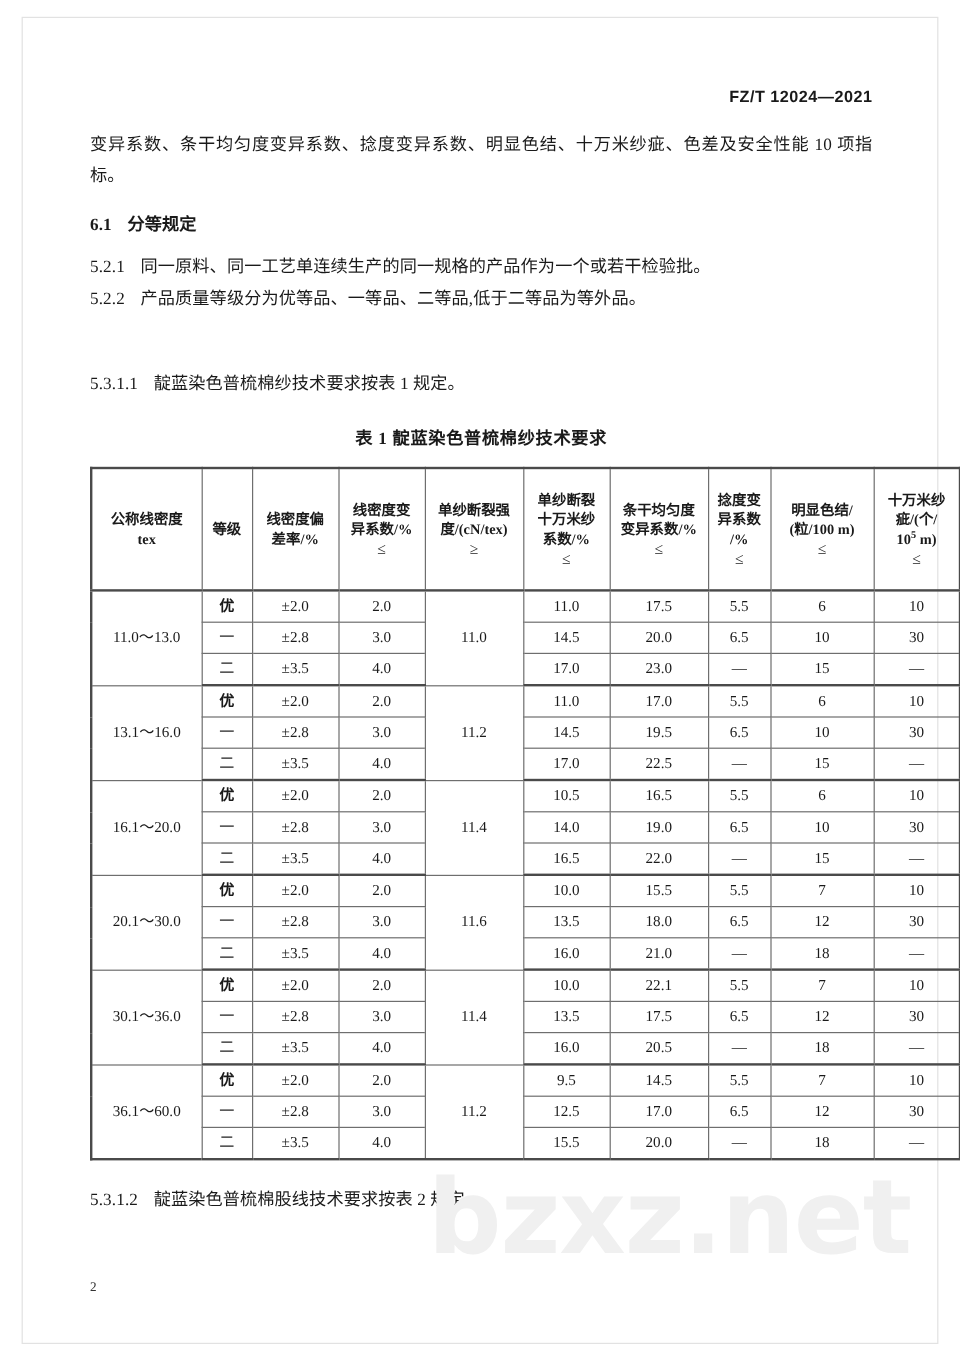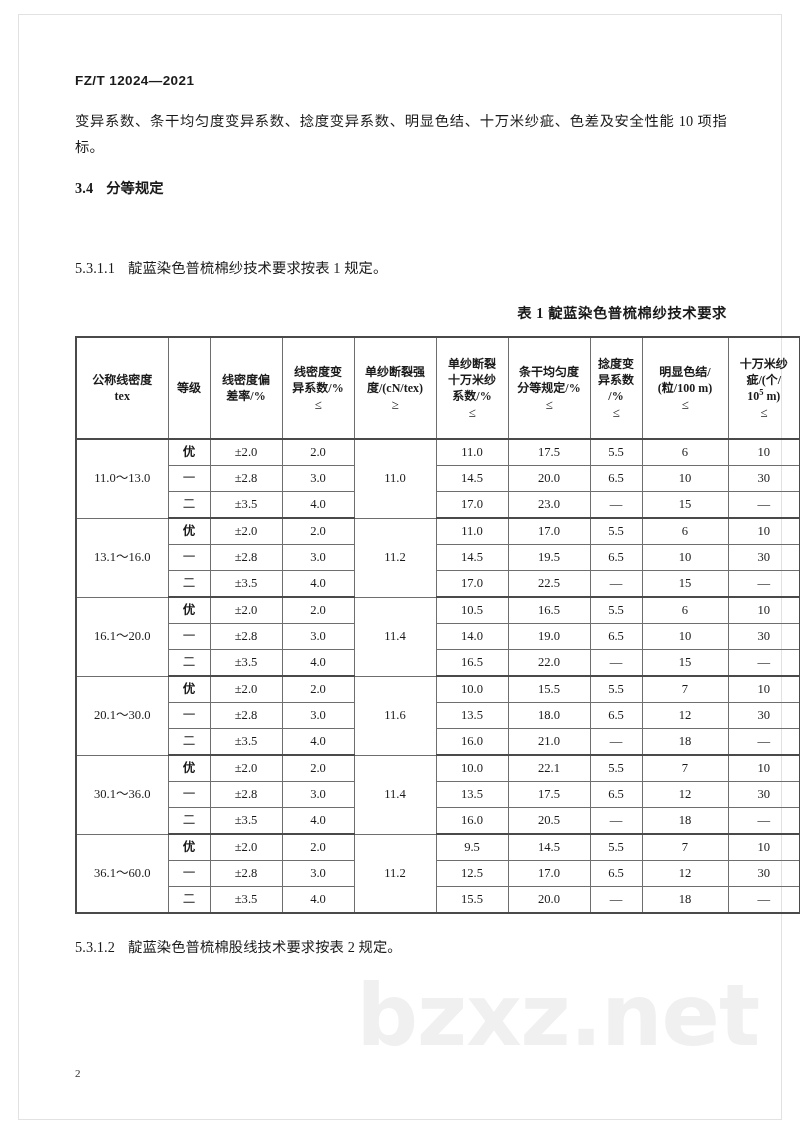--- a/index.html
+++ b/index.html
@@ -37,20 +37,21 @@
   }
 
   
   .running-head {
     font-family: "Liberation Sans", "DejaVu Sans", sans-serif;
     font-weight: bold;
     font-size: 13.5px;
     letter-spacing: .4px;
     margin-bottom: 20px;
     white-space: pre;
+    text-align: right;
   }
 
   
   .para {
     font-size: 14.3px;
     line-height: 26px;
     margin: 0;
     text-align: justify;
     letter-spacing: .1px;
   }
@@ -68,21 +69,21 @@
   .heading .hnum {
     font-weight: bold;
     margin-right: 13px;
   }
   .para .pnum {
     margin-right: 13px;
   }
 
   
   .table-caption {
-    text-align: right;
+    text-align: center;
     font-weight: bold;
     font-size: 14.3px;
     margin: 0 0 14px 0;
     letter-spacing: .6px;
   }
 
   
   table.spec {
     border-collapse: collapse;
     width: 652px;
@@ -187,25 +188,27 @@
 
   <div class="content">
 
     <div class="running-head">FZ/T 12024—2021</div>
 
     <p class="para">变异系数、条干均匀度变异系数、捻度变异系数、明显色结、十万米纱疵、色差及安全性能 10 项指标。</p>
 
 
     <div class="gap-m"></div>
 
-    <p class="heading"><span class="hnum">3.4</span><span>分等规定</span></p>
+    <p class="heading"><span class="hnum">6.1</span><span>分等规定</span></p>
 
     <div class="gap-s"></div>
 
-
+    <p class="para"><span class="pnum">5.2.1</span><span>同一原料、同一工艺单连续生产的同一规格的产品作为一个或若干检验批。</span></p>
+
+    <p class="para"><span class="pnum">5.2.2</span><span>产品质量等级分为优等品、一等品、二等品,低于二等品为等外品。</span></p>
 
 
     <div class="gap-m"></div>
 
 
     <div class="gap-m"></div>
 
 
     <div class="gap-m"></div>
 
@@ -252,21 +255,21 @@
               <span class="cmp">≥</span>
             </th>
             <th>
               <span class="unit-line">单纱断裂</span>
               <span class="unit-line">十万米纱</span>
               <span class="unit-line">系数/%</span>
               <span class="cmp">≤</span>
             </th>
             <th>
               <span class="unit-line">条干均匀度</span>
-              <span class="unit-line">分等规定/%</span>
+              <span class="unit-line">变异系数/%</span>
               <span class="cmp">≤</span>
             </th>
             <th>
               <span class="unit-line">捻度变</span>
               <span class="unit-line">异系数</span>
               <span class="unit-line">/%</span>
               <span class="cmp">≤</span>
             </th>
             <th>
               <span class="unit-line">明显色结/</span>

